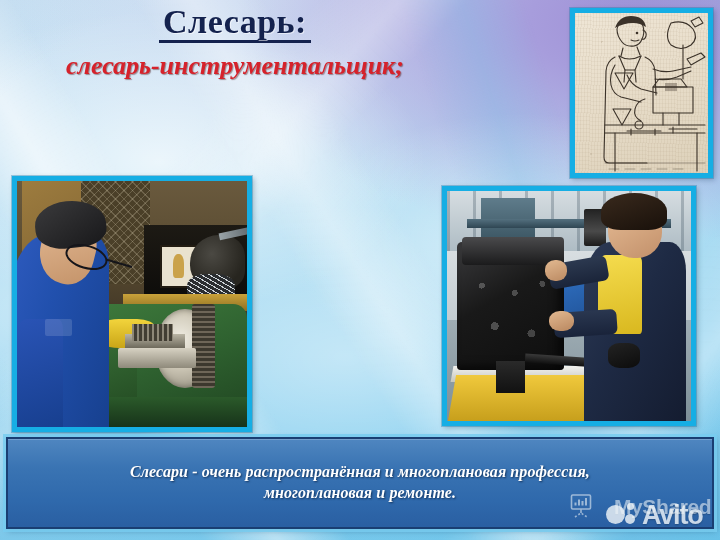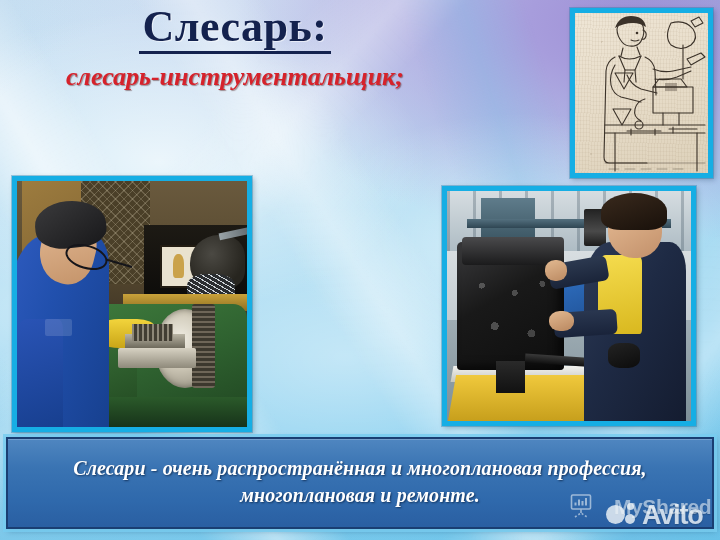--- a/index.html
+++ b/index.html
@@ -55,21 +55,21 @@
   
   .title-block {
     position: absolute;
     left: 0;
     top: 4px;
     width: 470px;
     text-align: center;
     z-index: 6;
   }
   .title-main {
-    font-size: 44px;
+    font-size: 34px;
     font-weight: bold;
     color: #14224e;
     letter-spacing: 0.5px;
     text-shadow: 1px 1px 0 rgba(255,255,255,0.55);
     display: inline-block;
     padding: 0 4px 1px 4px;
     border-bottom: 3px solid #14224e;
     line-height: 1.04;
   }
   .title-sub {
@@ -392,21 +392,21 @@
       2px 2px 6px rgba(10,50,90,0.35);
     z-index: 7;
     display: flex;
     align-items: center;
     justify-content: center;
     padding: 2px 10px 4px 10px;
   }
   .caption-text {
     text-align: center;
     color: #ffffff;
-    font-size: 20px;
+    font-size: 16px;
     font-weight: bold;
     font-style: italic;
     line-height: 1.33;
     text-shadow: 1px 1px 2px rgba(10,35,70,0.75);
     letter-spacing: 0.1px;
   }
   .caption-text .ln { display: block; white-space: nowrap; }
 
   
   .wm-myshared {

